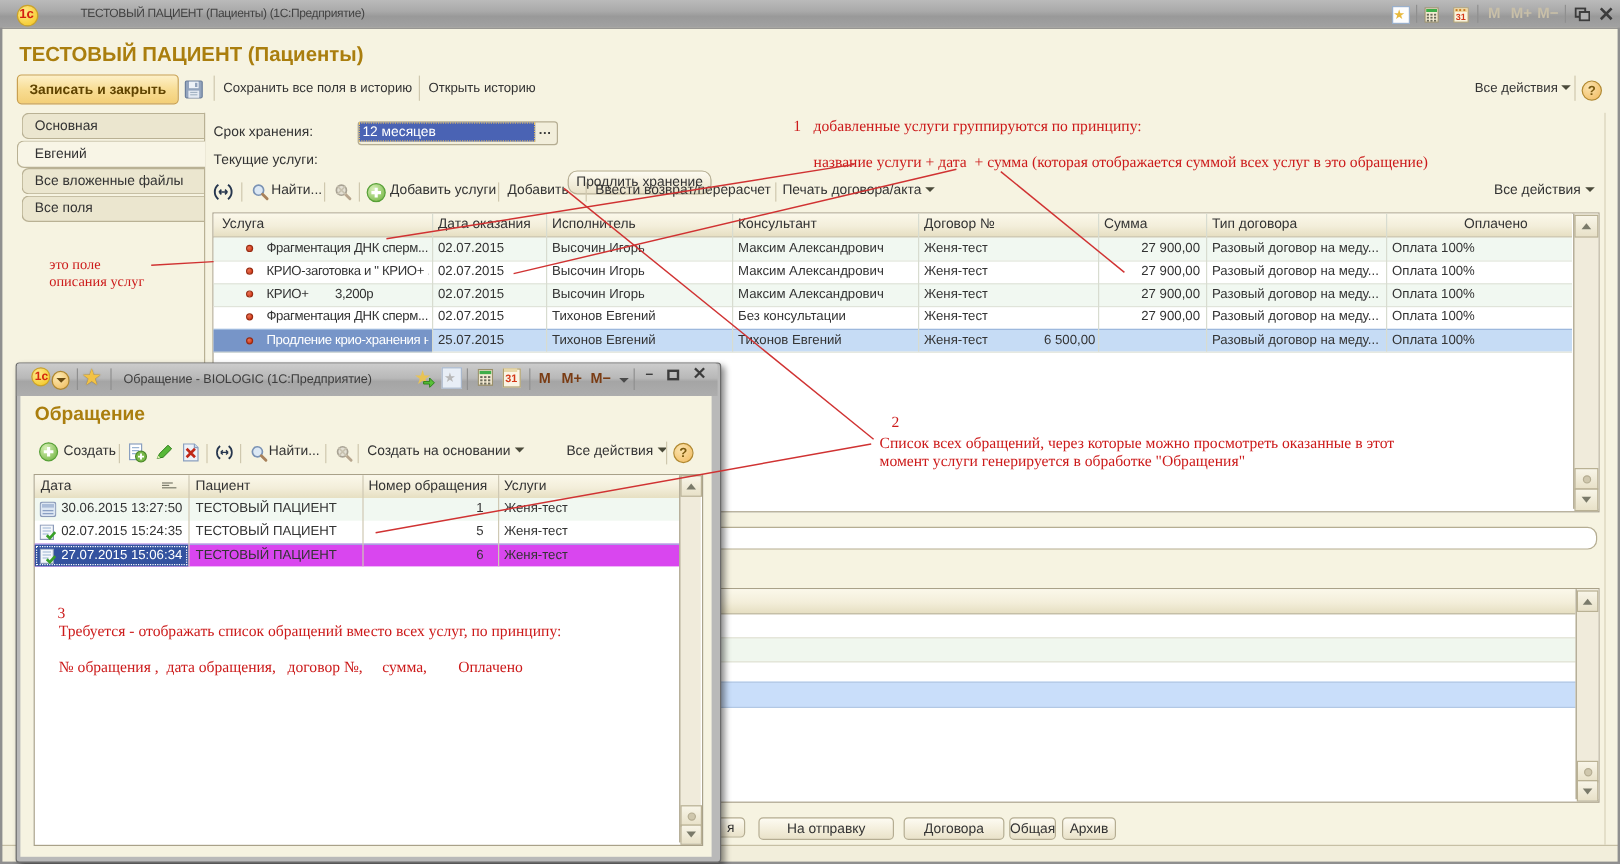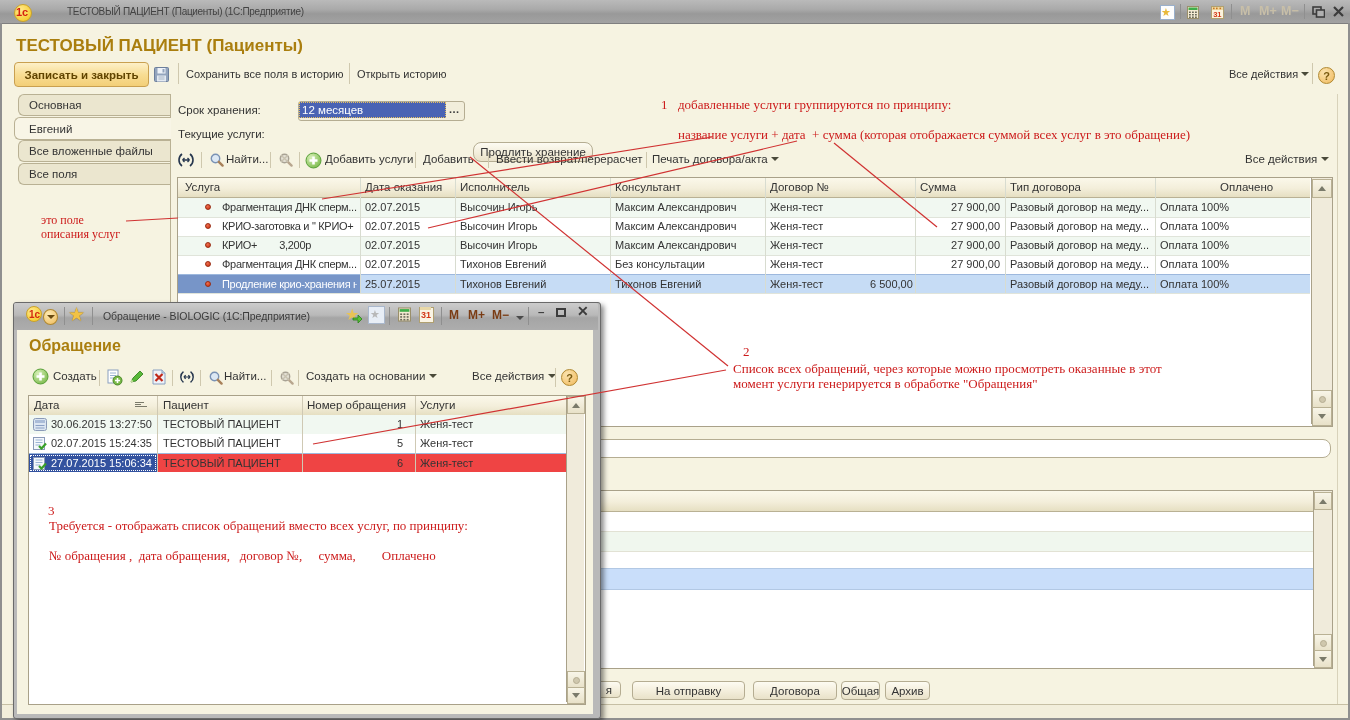--- a/index.html
+++ b/index.html
@@ -430,21 +430,21 @@
   <svg style="position:absolute;left:4px;top:3px;" width="14" height="13" viewBox="0 0 14 13">
     <rect x="0.5" y="0.5" width="11" height="12" fill="#f4f7fb" stroke="#8a9ab8"></rect>
     <path d="M2.5 3 h7 M2.5 5.5 h7 M2.5 8 h5" stroke="#9ab4d4" stroke-width="1"></path>
     <path d="M6 9 l2.5 2.5 L13 6.5" stroke="#38a028" stroke-width="2.2" fill="none"></path>
   </svg>
   <div class="c" style="left:22px;">02.07.2015 15:24:35</div>
   <div class="c" style="left:134px;">ТЕСТОВЫЙ ПАЦИЕНТ</div>
   <div class="c" style="left:300px;width:74px;text-align:right;">5</div>
   <div class="c" style="left:391px;">Женя-тест</div>
 </div>
-<div class="prow" style="top:453px;background:#ef4444;border-top:1px solid #9db8dd;box-sizing:border-box;">
+<div class="prow" style="top:453px;background:#d946ef;border-top:1px solid #9db8dd;box-sizing:border-box;">
   <div style="position:absolute;left:0;top:0;width:128px;height:18px;background:#33529f;outline:1px dotted #fff;outline-offset:-2px;"></div>
   <svg style="position:absolute;left:4px;top:3px;" width="14" height="13" viewBox="0 0 14 13">
     <rect x="0.5" y="0.5" width="11" height="12" fill="#f4f7fb" stroke="#8a9ab8"></rect>
     <path d="M2.5 3 h7 M2.5 5.5 h7 M2.5 8 h5" stroke="#9ab4d4" stroke-width="1"></path>
     <path d="M6 9 l2.5 2.5 L13 6.5" stroke="#38a028" stroke-width="2.2" fill="none"></path>
   </svg>
   <div class="c" style="left:22px;color:#fff;">27.07.2015 15:06:34</div>
   <div class="c" style="left:134px;">ТЕСТОВЫЙ ПАЦИЕНТ</div>
   <div class="c" style="left:300px;width:74px;text-align:right;">6</div>
   <div class="c" style="left:391px;">Женя-тест</div>

